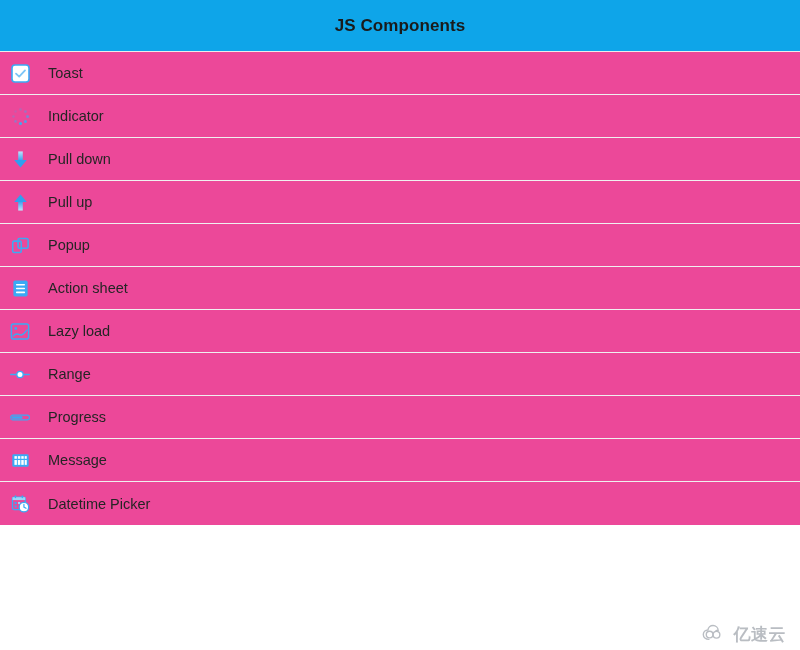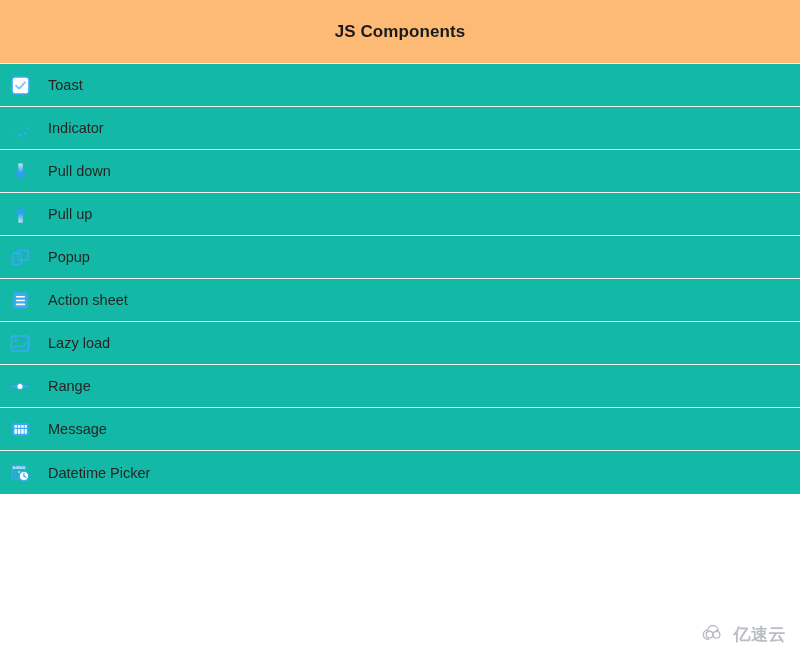--- a/index.html
+++ b/index.html
@@ -10,22 +10,22 @@
     width: 800px;
     height: 650px;
     background: #ffffff;
     font-family: "Liberation Sans", sans-serif;
     overflow: hidden;
     position: relative;
   }
 
   
   .header {
-    height: 64px;
-    background: #fdba74;
+    height: 52px;
+    background: #0ea5e9;
     border-bottom: 1px solid #ececec;
     display: flex;
     align-items: center;
     justify-content: center;
     box-sizing: border-box;
     position: relative;
   }
   .header-title {
     font-size: 17px;
     font-weight: bold;
@@ -37,21 +37,21 @@
   .list {
     background: #ffffff;
   }
   .row {
     height: 43px;
     display: flex;
     align-items: center;
     border-bottom: 1px solid #f0f0f0;
     box-sizing: border-box;
     padding-left: 10px;
-    background: #14b8a6;
+    background: #ec4899;
   }
   .row:last-child { border-bottom: none; }
 
   .row-icon {
     width: 20px;
     height: 20px;
     flex: 0 0 20px;
     display: flex;
     align-items: center;
     justify-content: center;
@@ -192,20 +192,29 @@
     <span class="row-icon">
       <svg width="21" height="19" viewBox="0 0 22 12">
         <line x1="0.8" y1="6" x2="7.2" y2="6" stroke="#3aaaf5" stroke-width="1.5" stroke-linecap="round"></line>
         <line x1="14.8" y1="6" x2="21.2" y2="6" stroke="#3aaaf5" stroke-width="1.5" stroke-linecap="round"></line>
         <circle cx="11" cy="6" r="3.5" fill="#ffffff" stroke="#3aaaf5" stroke-width="1.5"></circle>
       </svg>
     </span>
     <span class="row-label">Range</span>
   </div>
 
+  <div class="row">
+    <span class="row-icon">
+      <svg width="21" height="19" viewBox="0 0 22 10">
+        <rect x="0.6" y="2.4" width="20.8" height="5.2" rx="2.6" fill="none" stroke="#3aaaf5" stroke-width="1.2"></rect>
+        <rect x="1.8" y="3.6" width="12" height="2.8" rx="1.4" fill="#3aaaf5"></rect>
+      </svg>
+    </span>
+    <span class="row-label">Progress</span>
+  </div>
 
   <div class="row">
     <span class="row-icon">
       <svg width="19" height="19" viewBox="0 0 20 18">
         <rect x="1.4" y="2.4" width="17.2" height="13.2" rx="1.4" fill="#3aaaf5"></rect>
         <rect x="3.6" y="4.4" width="2.6" height="9.2" fill="#ffffff"></rect>
         <rect x="7.2" y="4.4" width="2.6" height="9.2" fill="#ffffff"></rect>
         <rect x="10.8" y="4.4" width="2.6" height="9.2" fill="#ffffff"></rect>
         <rect x="14.4" y="4.4" width="2.2" height="9.2" fill="#ffffff"></rect>
         <rect x="1.4" y="7.2" width="17.2" height="1.3" fill="#3aaaf5"></rect>

